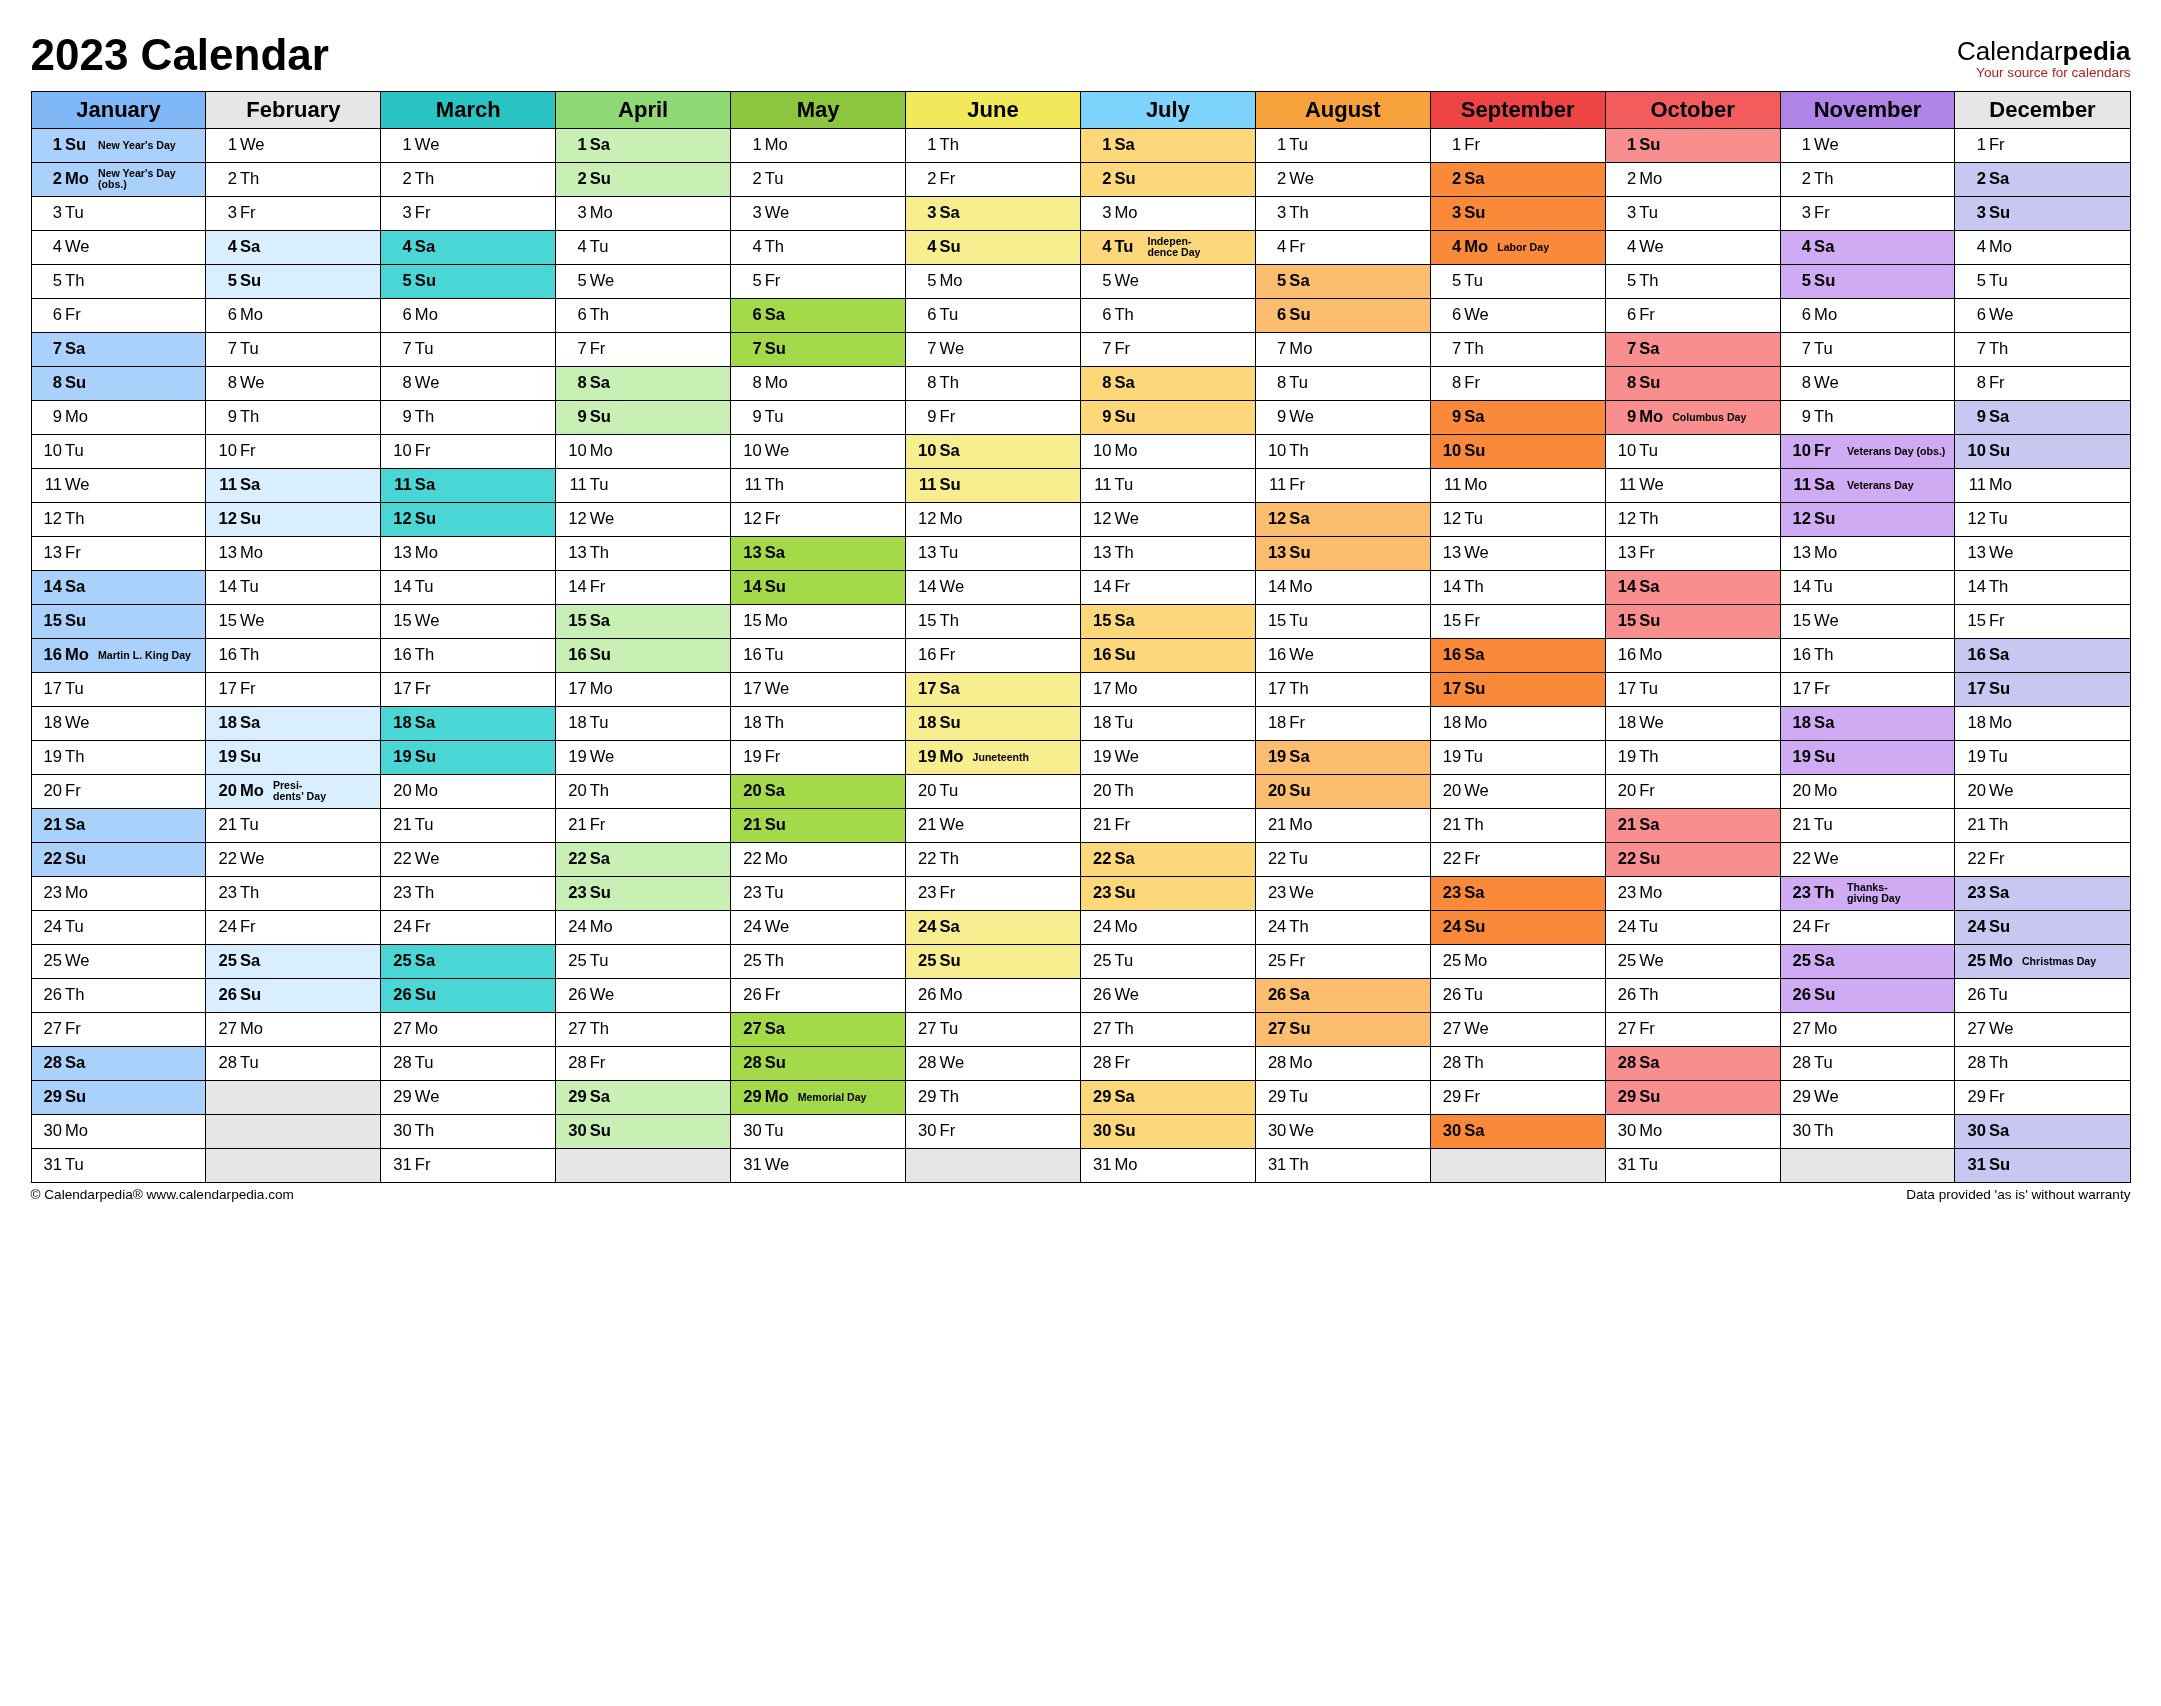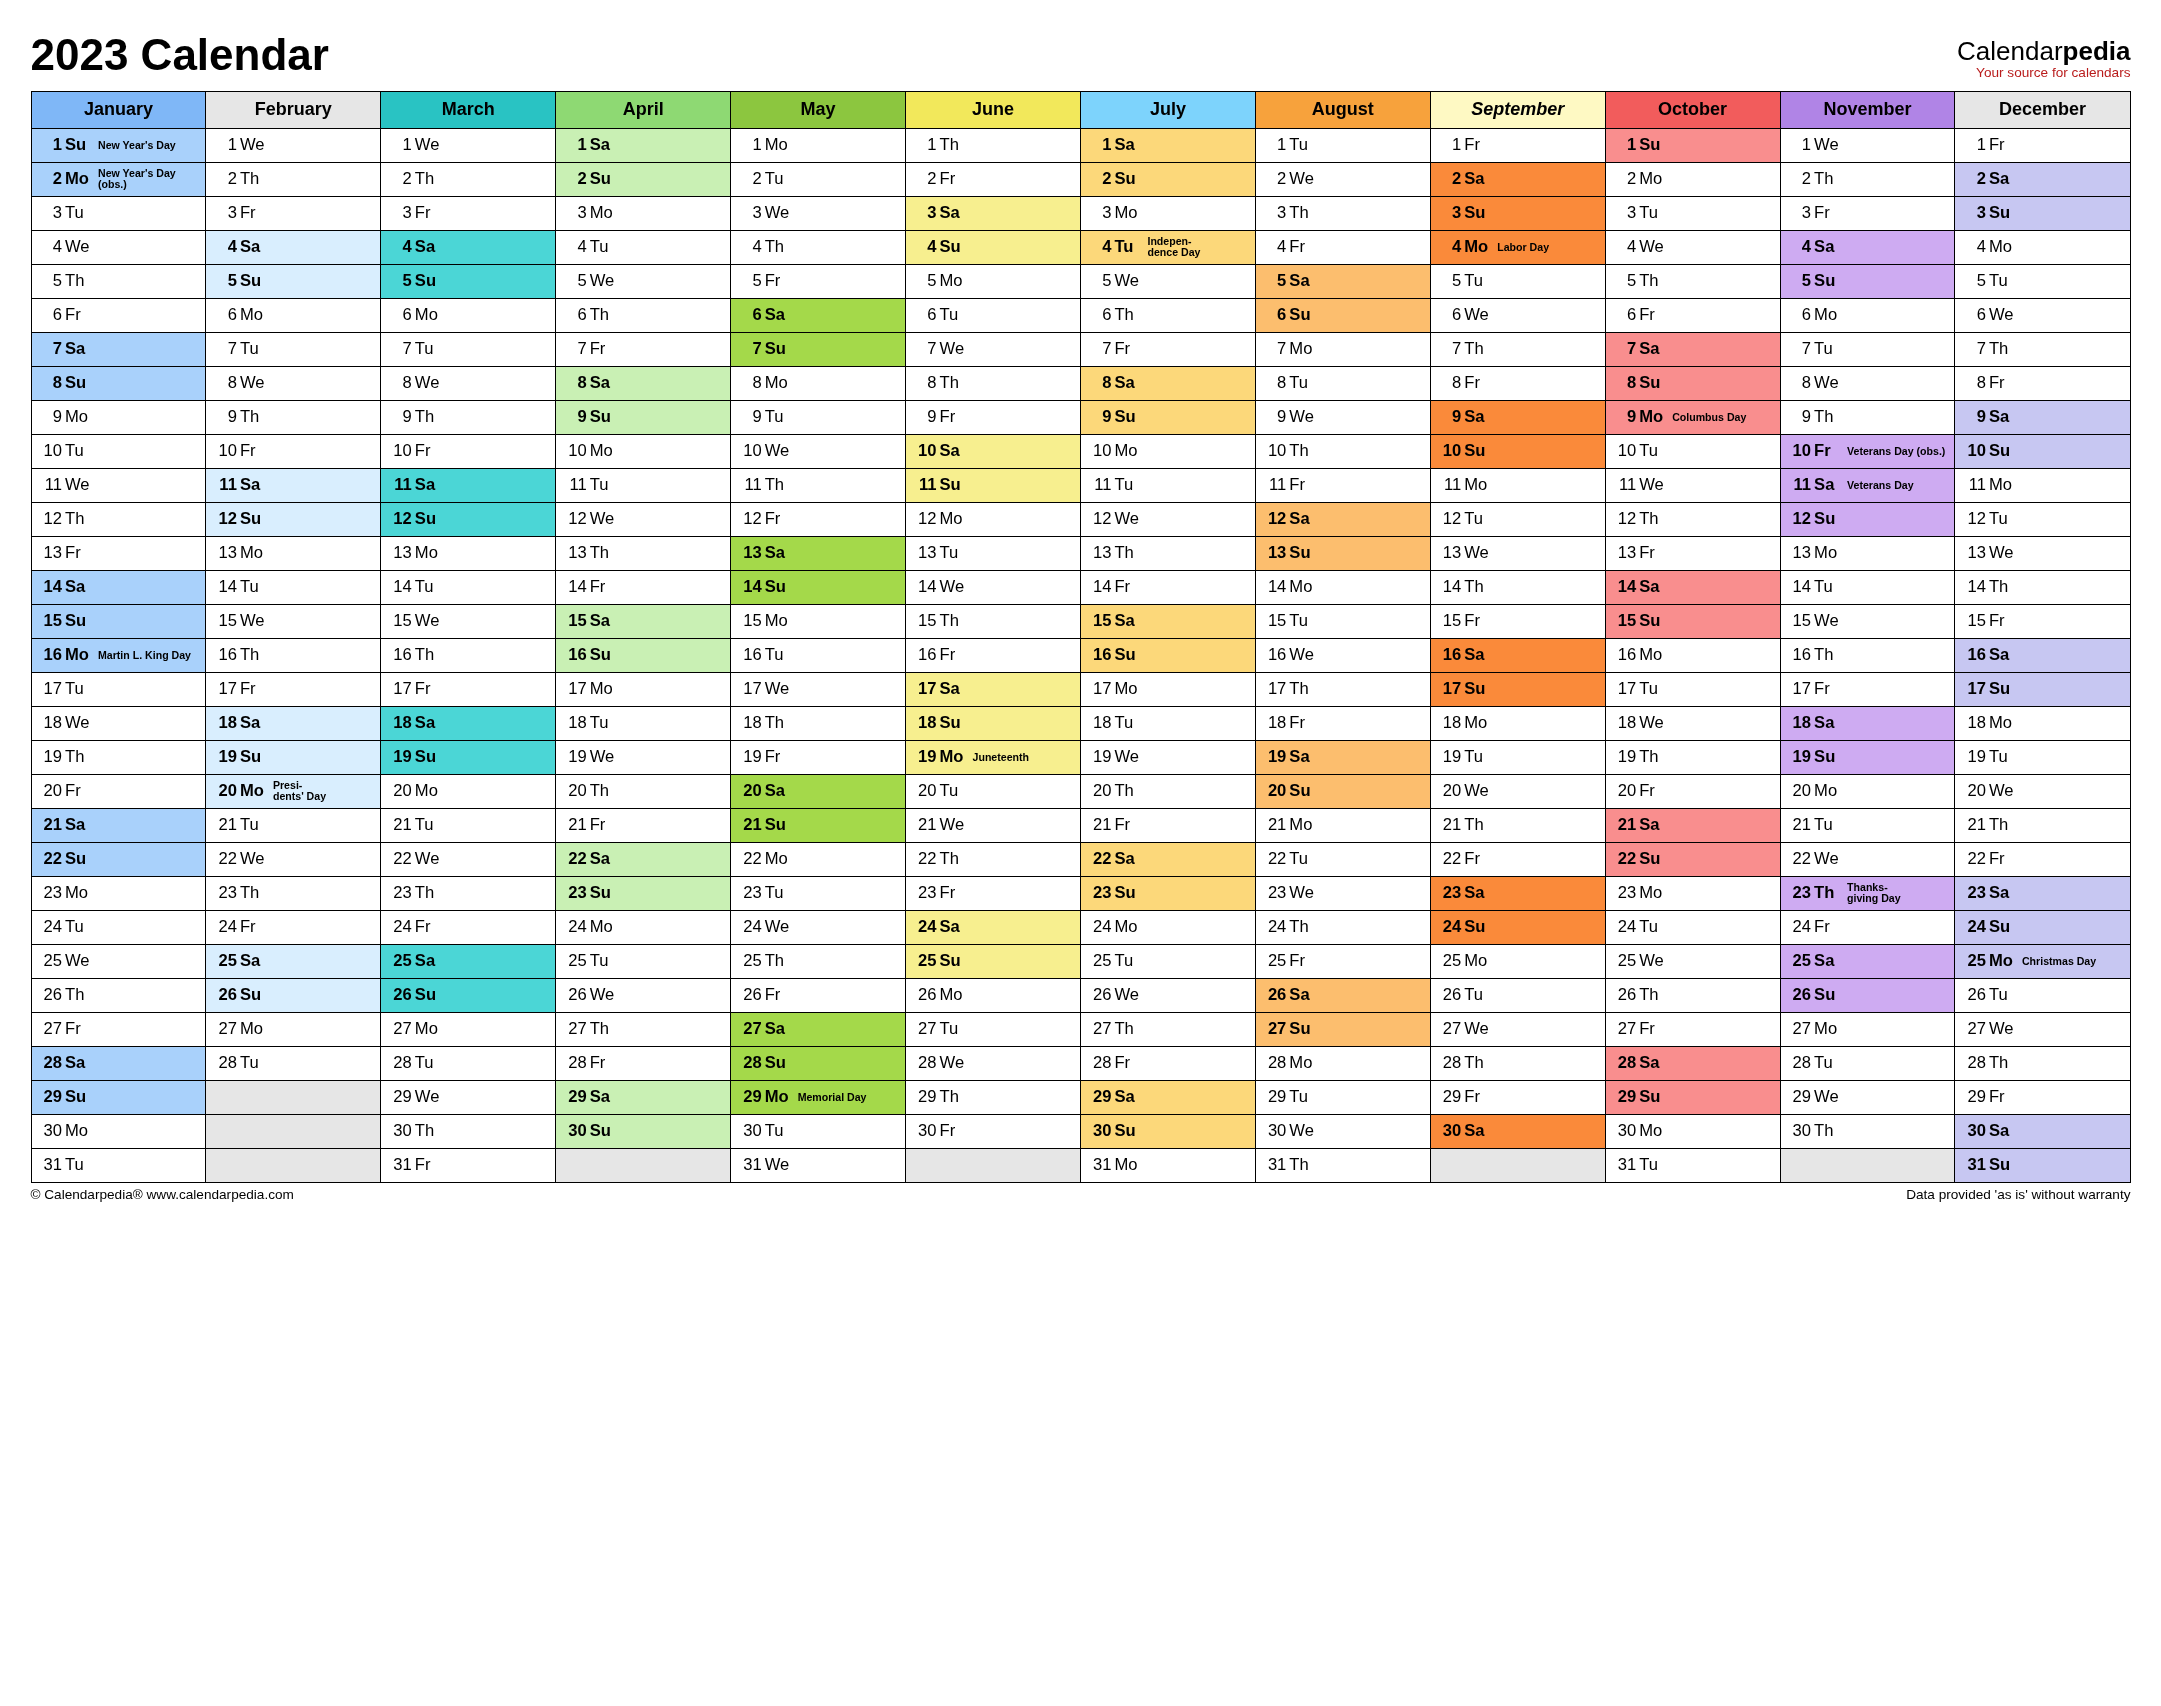--- a/index.html
+++ b/index.html
@@ -39,21 +39,21 @@
   }
   table.cal th, table.cal td {
     border: 0.8px solid #000;
     padding: 0;
     height: 33px;
     vertical-align: middle;
     font-size: 16.6px;
   }
   table.cal th {
     font-weight: bold;
-    font-size: 18px;
+    font-size: 22px;
     height: 36px;
   }
   .cell {
     display: flex;
     align-items: center;
     height: 100%;
     padding: 0 4.5px 0 4.5px;
     box-sizing: border-box;
     gap: 3px;
   }
@@ -86,21 +86,21 @@
 
   
   .m1h  { background:#7fb7f7; } .m1w  { background:#a9d1fb; }
   .m2h  { background:#e6e6e6; } .m2w  { background:#d9eefe; }
   .m3h  { background:#29c3c3; } .m3w  { background:#4bd6d6; }
   .m4h  { background:#8ed973; } .m4w  { background:#c9f0b4; }
   .m5h  { background:#8cc63f; } .m5w  { background:#a4d94a; }
   .m6h  { background:#f2e85b; } .m6w  { background:#f7ef8f; }
   .m7h  { background:#7dd3fc; } .m7w  { background:#fcd87a; }
   .m8h  { background:#f7a23c; } .m8w  { background:#fcbe6e; }
-  .m9h  { background:#fef9c3;font-style:italic; } .m9w  { background:#fa8a3a; }
+  .m9h  { background:#ef4444; } .m9w  { background:#fa8a3a; }
   .m10h { background:#f25c5c; } .m10w { background:#f98e8e; }
   .m11h { background:#b084e6; } .m11w { background:#ceabf2; }
   .m12h { background:#e6e6e6; } .m12w { background:#c7c7f2; }
 </style>
 </head>
 <body>
 
 <div class="page">
 
   <div class="header">

